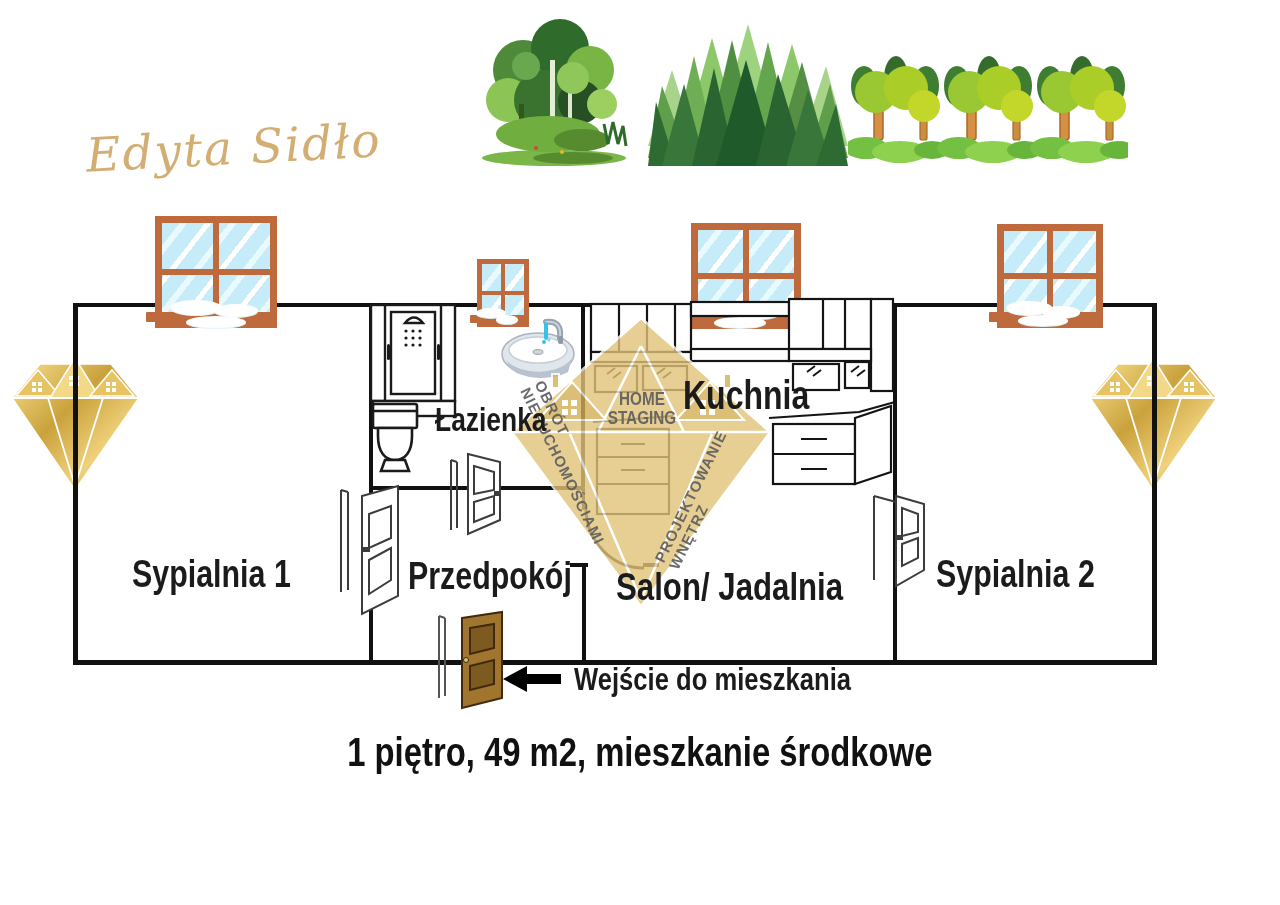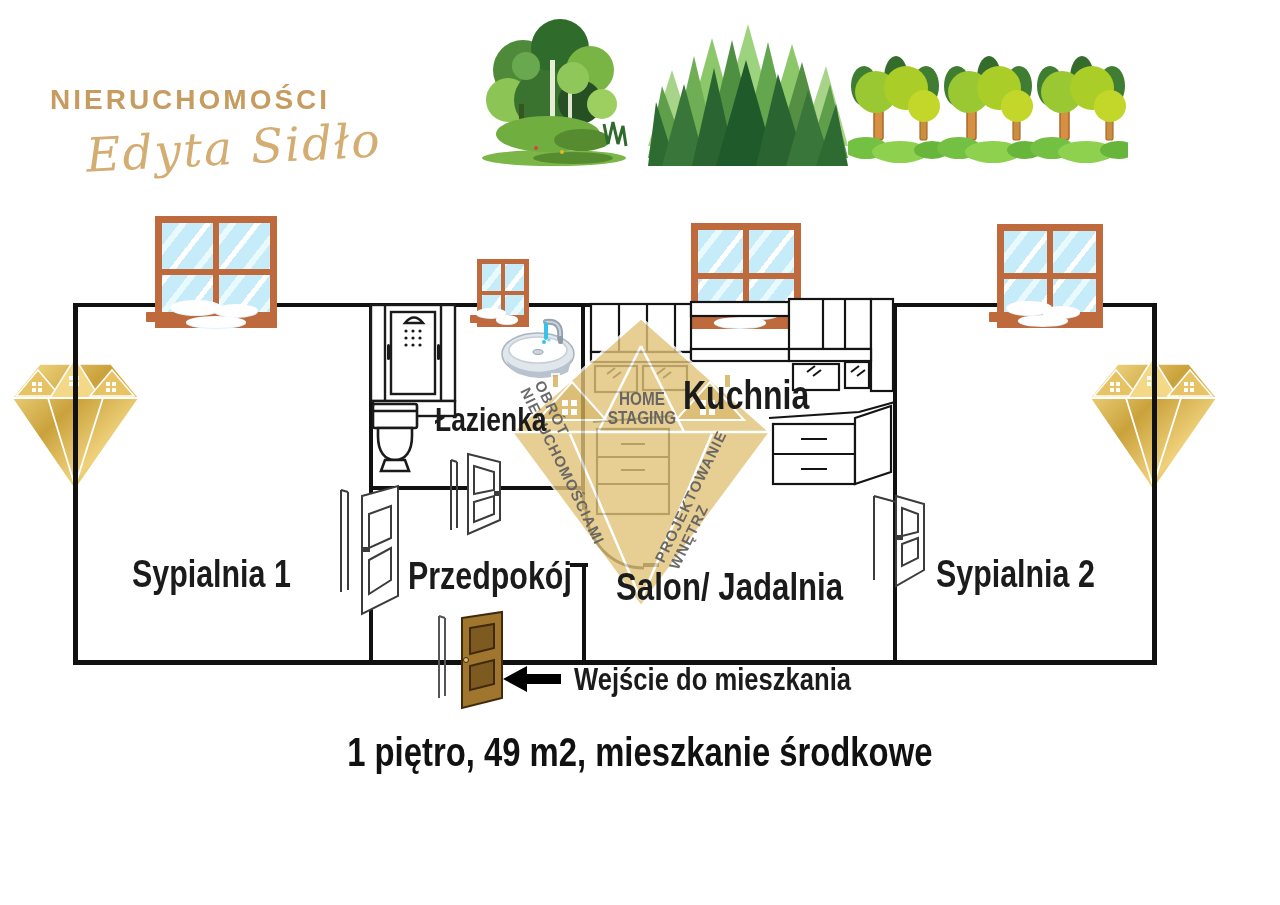--- a/index.html
+++ b/index.html
@@ -22,21 +22,20 @@
   .wm-text{position:absolute;color:#5f5f5f;font-weight:700;line-height:1.05;z-index:31;opacity:.92;}
   .caption-wrap{position:absolute;left:0;top:730px;width:1280px;text-align:center;z-index:40;}
   .caption-inner{display:inline-block;font-size:40px;font-weight:700;color:#111;transform:scaleX(.82);white-space:nowrap;}
   svg{display:block;}
 </style>
 </head>
 <body>
 
 <div id="stage">
 
-  <div class="brand-title">NIERUCHOMOŚCI</div>
   <div class="brand-script">Edyta Sidło</div>
 
   <svg class="abs" style="left:478px;top:8px;z-index:4;" width="152" height="160" viewBox="0 0 152 160">
     <ellipse cx="76" cy="150" rx="72" ry="8" fill="#7ab648"></ellipse>
     <ellipse cx="95" cy="150" rx="40" ry="6" fill="#568c2f"></ellipse>
     <circle cx="45" cy="62" r="30" fill="#4e8a3a"></circle>
     <circle cx="82" cy="40" r="29" fill="#2f6b2b"></circle>
     <circle cx="112" cy="62" r="24" fill="#79b544"></circle>
     <circle cx="30" cy="92" r="22" fill="#8cc455"></circle>
     <circle cx="66" cy="92" r="30" fill="#3a7330"></circle>

